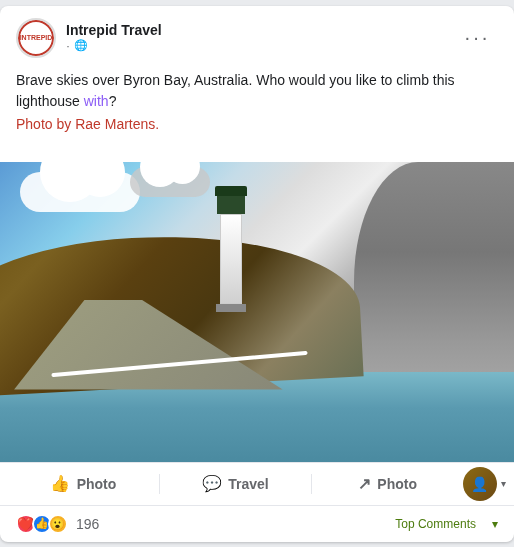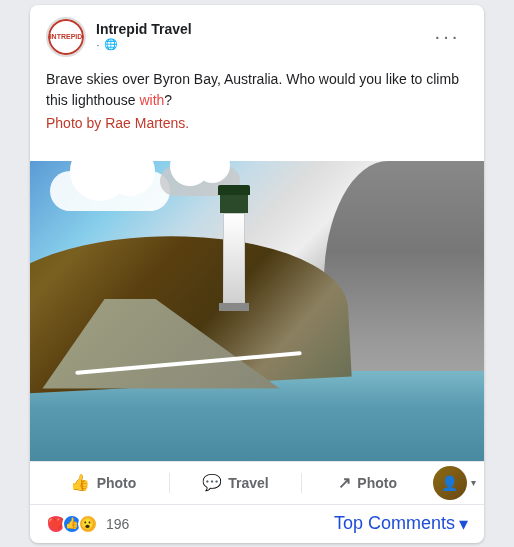--- a/index.html
+++ b/index.html
@@ -5,21 +5,21 @@
     * { box-sizing: border-box; margin: 0; padding: 0; }
     body {
       font-family: -apple-system, BlinkMacSystemFont, 'Segoe UI', Helvetica, Arial, sans-serif;
       background: #e9ebee;
       display: flex;
       justify-content: center;
       align-items: center;
       min-height: 100vh;
     }
     .card {
-      width: 454px;
+      width: 514px;
       background: #fff;
       border-radius: 8px;
       box-shadow: 0 1px 3px rgba(0,0,0,0.2);
       overflow: hidden;
     }
     .card-header {
       display: flex;
       align-items: center;
       padding: 12px 16px 8px 16px;
       justify-content: space-between;
@@ -87,21 +87,21 @@
     .card-body {
       padding: 4px 16px 12px 16px;
     }
     .post-text {
       font-size: 14px;
       color: #1c1e21;
       line-height: 1.5;
       margin-bottom: 4px;
     }
     .post-text .link-word {
-      color: #ef4444;
+      color: #8b5cf6;
     }
     .photo-credit {
       font-size: 14px;
       color: #c0392b;
       margin-bottom: 18px;
     }
     .post-image {
       width: 100%;
       height: 300px;
       background: linear-gradient(160deg, 
@@ -342,23 +342,23 @@
       background: #f7b125;
     }
     .reaction-count {
       font-size: 14px;
       color: #65676b;
       margin-left: 4px;
     }
     .top-comments {
       display: flex;
       align-items: center;
-      gap: 4px;
-      font-size: 18px;
-      color: #1d4ed8;
+      gap: 16px;
+      font-size: 12px;
+      color: #4d7c0f;
       cursor: pointer;
     }
   </style>
 </head>
 <body>
 
 <div class="card">
 
   <div class="card-header">
     <div class="header-left">

